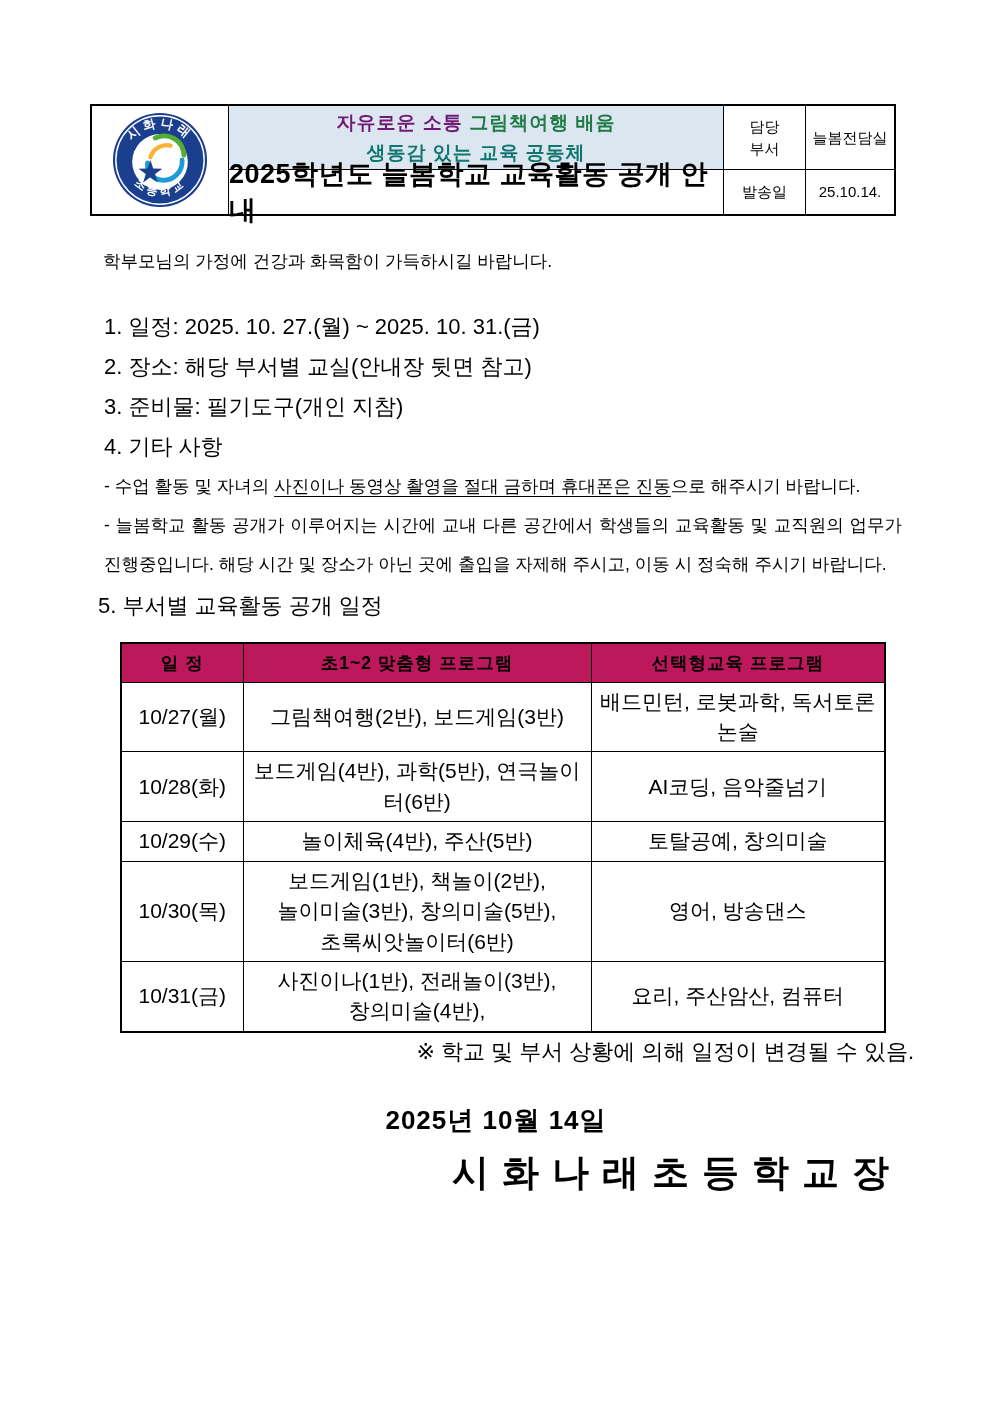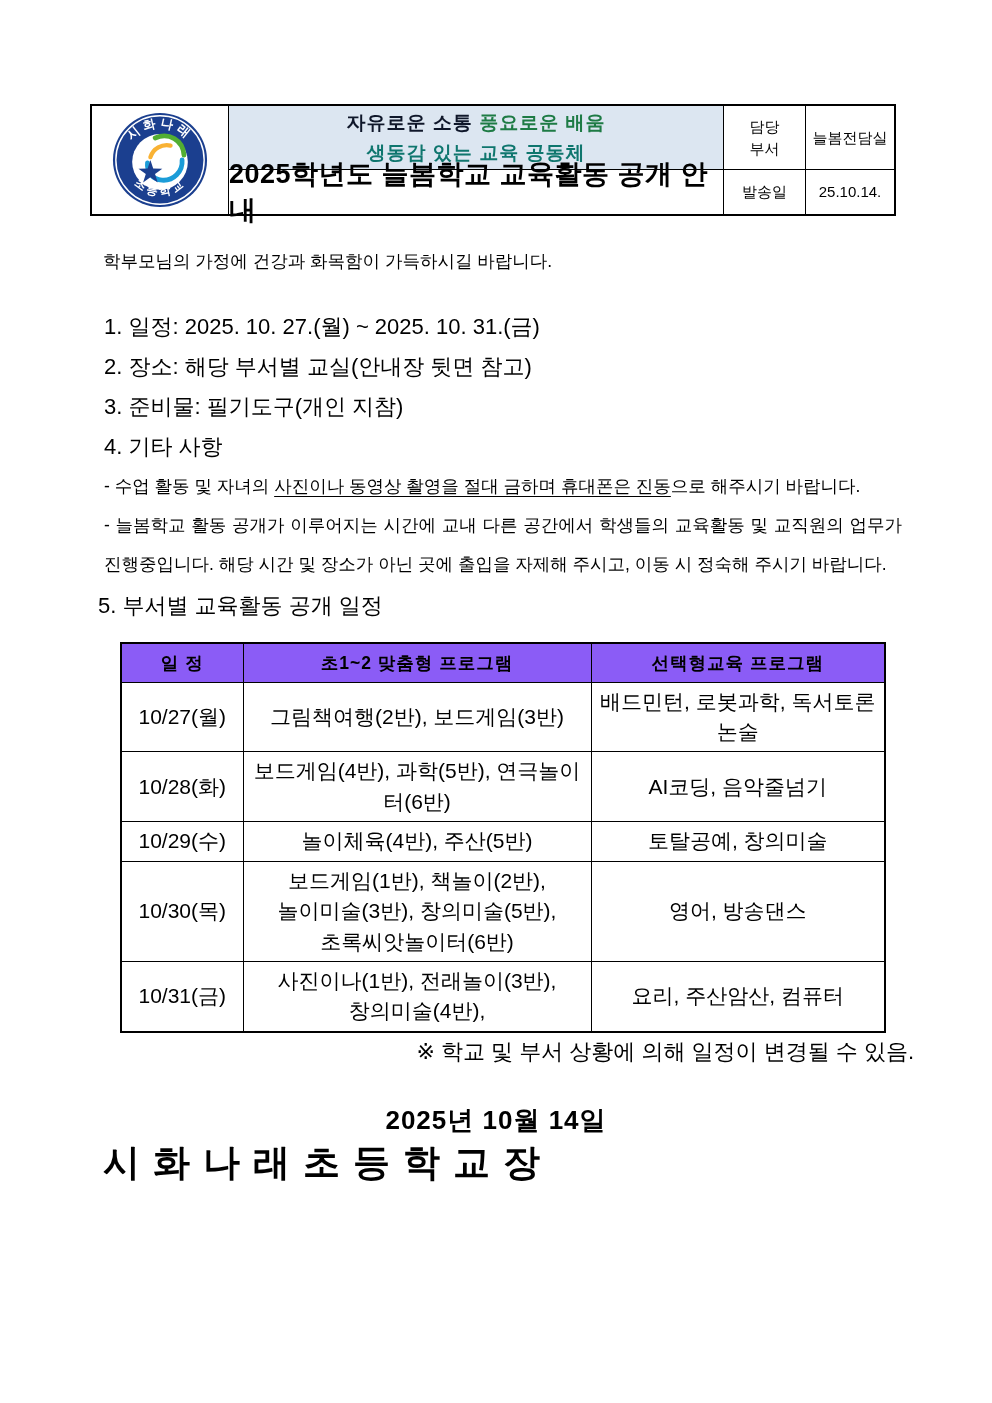--- a/index.html
+++ b/index.html
@@ -67,42 +67,42 @@
     width: 764px;
     table-layout: fixed;
   }
   table.schedule th, table.schedule td {
     border: 1.5px solid #000;
     text-align: center; vertical-align: middle;
     padding: 4px 4px;
   }
   table.schedule { border: 2px solid #000; }
   table.schedule th {
-    background: #8b5cf6;
+    background: #be185d;
     font-size: 17.5px; font-weight: bold; letter-spacing: 1px;
     height: 30px;
   }
   table.schedule td { font-size: 21px; line-height: 1.45; white-space: pre-line; height: 24px; }
   col.c-date { width: 122px; }
   col.c-custom { width: 348px; }
   col.c-elect { width: 294px; }
 
   .table-note {
     width: 794px; text-align: right;
     font-size: 22px; margin-top: 4px;
   }
 
   
   .send-date {
     text-align: center; font-weight: bold; font-size: 26px;
     margin-top: 36px; letter-spacing: 1px;
   }
   .signer {
-    text-align: left; font-weight: bold; font-size: 37px;
-    letter-spacing: 13px; text-indent: 13px;
+    text-align: right; font-weight: bold; font-size: 37px;
+    margin-top: 10px; letter-spacing: 13px; text-indent: 13px;
   }
 
   
   .logo-svg { display: block; }
 </style>
 </head>
 <body>
 
 <div class="page">
 
@@ -124,22 +124,22 @@
         </text>
         <path d="M 45,27 C 59,21 74,29 75,45" stroke="#52ae32" stroke-width="5" fill="none" stroke-linecap="round"></path>
         <path d="M 73,50 C 74,62 64,72 52,71 C 42,70 36,62 37,53" stroke="#1b9cd8" stroke-width="5" fill="none" stroke-linecap="round"></path>
         <path d="M 40,47 C 43,38 52,33 61,35" stroke="#f9b234" stroke-width="4.5" fill="none" stroke-linecap="round"></path>
         <polygon fill="#1b3f8f" points="40,50 42.9,58.9 52.4,59.0 44.8,64.6 47.6,73.5 40,68 32.4,73.5 35.2,64.6 27.6,59.0 37.1,58.9"></polygon>
       </svg>
     </div>
 
     <div class="slogan-cell">
       <div>
-        <span style="color:#0f172a">자유로운 소통</span>
-        <span style="color:#1e7b45">풍요로운 배움</span>
+        <span style="color:#701a75">자유로운 소통</span>
+        <span style="color:#1e7b45">그림책여행 배움</span>
       </div>
       <div style="color:#0f766e">생동감 있는 교육 공동체</div>
     </div>
 
     <div class="meta-cell meta-label-1">담당
 부서</div>
     <div class="meta-cell meta-value-1">늘봄전담실</div>
 
     <div class="title-cell">2025학년도 늘봄학교 교육활동 공개 안내</div>
 

